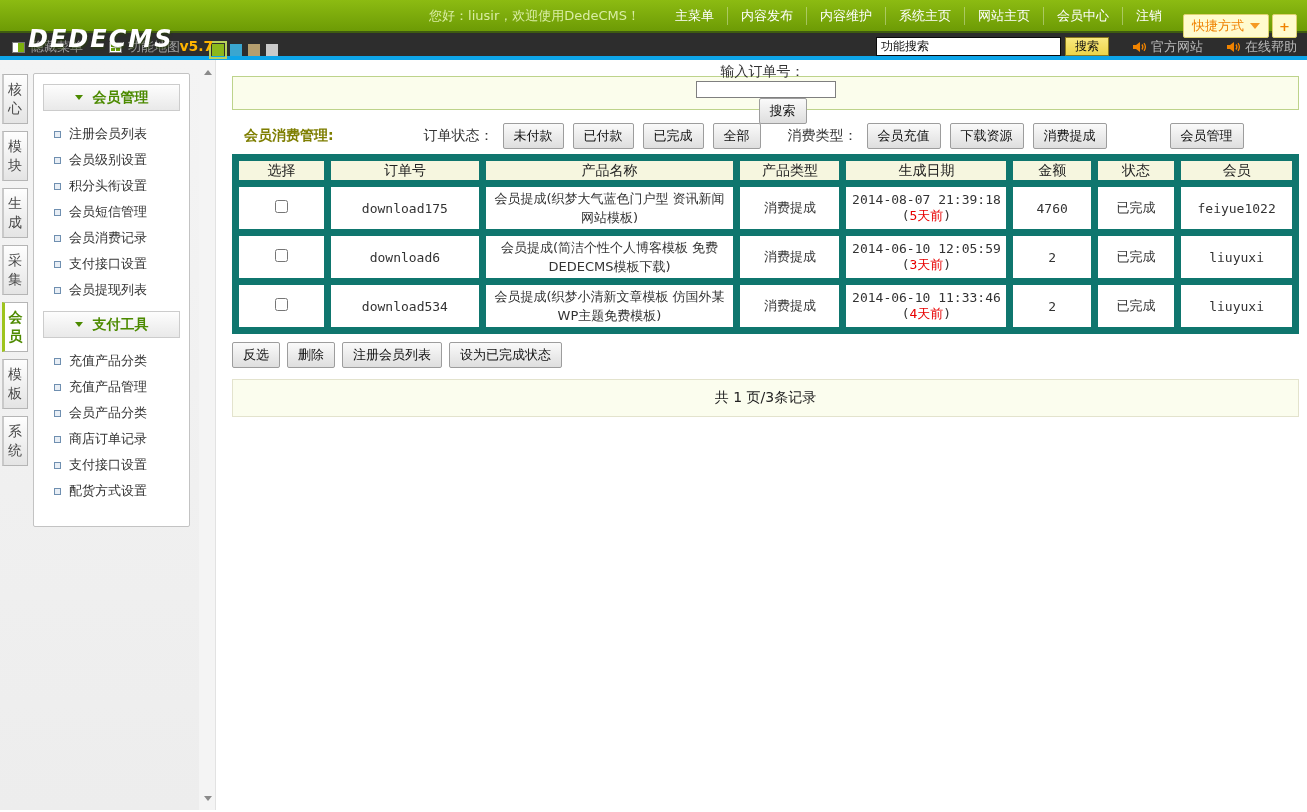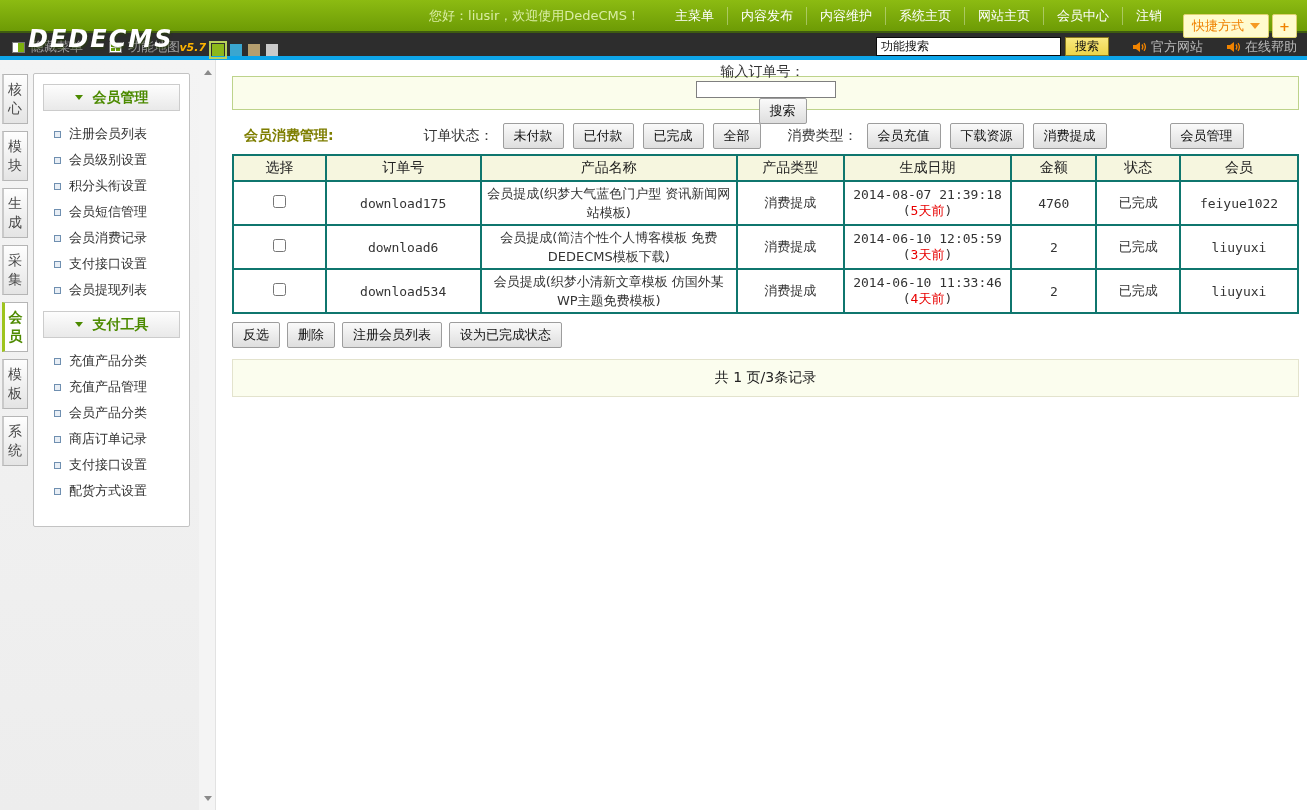--- a/index.html
+++ b/index.html
@@ -8,21 +8,21 @@
 
   
   .topbar { height:33px; background:linear-gradient(#8cbb12,#6d9b05);
     border-bottom:2px solid #3f5c10; display:flex; align-items:center; padding:0 10px 0 28px; }
   .logo-wrap { position:relative; display:flex; align-items:flex-end; }
   .logo { color:#fff; font-weight:bold; font-style:italic; font-size:24px; letter-spacing:2px;
     text-shadow:1px 2px 2px rgba(40,70,0,.5); line-height:30px;margin-top:47px; }
   .sp-badge { position:absolute; top:-4px; right:30px; background:#f47b20; color:#fff;
     font-size:9px; font-weight:bold; font-style:normal; padding:1px 4px; border-radius:3px;
     border:1px solid #fff2d0; }
-  .version { color:#ffb400; font-weight:bold; font-style:italic; font-size:11px; margin-left:6px;text-align:center; }
+  .version { color:#ffb400; font-weight:bold; font-size:14px; margin-left:6px;text-align:center; }
   .top-right { margin-left:auto; display:flex; align-items:center; }
   .welcome { color:#d9eda4; margin-right:22px; }
   .top-menu { display:flex; align-items:center; }
   .top-menu a { color:#fff; text-decoration:none; padding:0 13px; border-right:1px solid rgba(255,255,255,.35);
     cursor:pointer; white-space:nowrap; }
   .top-menu a:last-child { border-right:none; }
   .quick-wrap { display:flex; margin-left:8px;margin-top:21px; }
   .quick-btn, .quick-add { background:#fffbce; border:1px solid #ddd26e; color:#ef8200;
     padding:2px 8px; border-radius:2px; cursor:pointer; display:flex; align-items:center; }
   .quick-add { margin-left:3px; font-weight:bold; padding:2px 6px; }
@@ -98,21 +98,21 @@
   .panel-search .btn { margin-left:34px; }
 
   .filter-bar { width:1067px; height:32px; display:flex; align-items:center; margin-top:10px; }
   .filter-title { color:#7e7e00; font-weight:bold; font-size:14px; margin-left:12px; }
   .flt-label { margin-left:90px; font-size:14px; }
   .flt-label.second { margin-left:27px; }
   .filter-bar .btn { margin-left:9px; }
   .btn.manage { margin-left:63px; }
 
   table.data { width:1067px; border-collapse:collapse; margin-top:2px; background:#fff; }
-  table.data th, table.data td { border:2px solid #0f766e; text-align:center;margin-top:48px; }
+  table.data th, table.data td { border:7px solid #0f766e; text-align:center;margin-top:48px; }
   table.data th { height:26px; background:#f6f6df; font-weight:normal; font-size:14px; color:#222; }
   table.data td { height:43px; font-size:13px; padding:2px 4px; }
   .mono { font-family:"DejaVu Sans Mono","Liberation Mono",monospace; font-size:13px; }
   .red { color:#e80000;text-align:right; }
   .prod { font-size:13px; line-height:19px; }
 
   .actions { margin-top:8px; display:flex;font-family:Liberation Serif, serif; }
   .actions .btn { margin-right:7px; }
 
   .pager { width:1067px; height:38px; margin-top:11px; background:#fbfdee; border:1px solid #e3e3cd;

